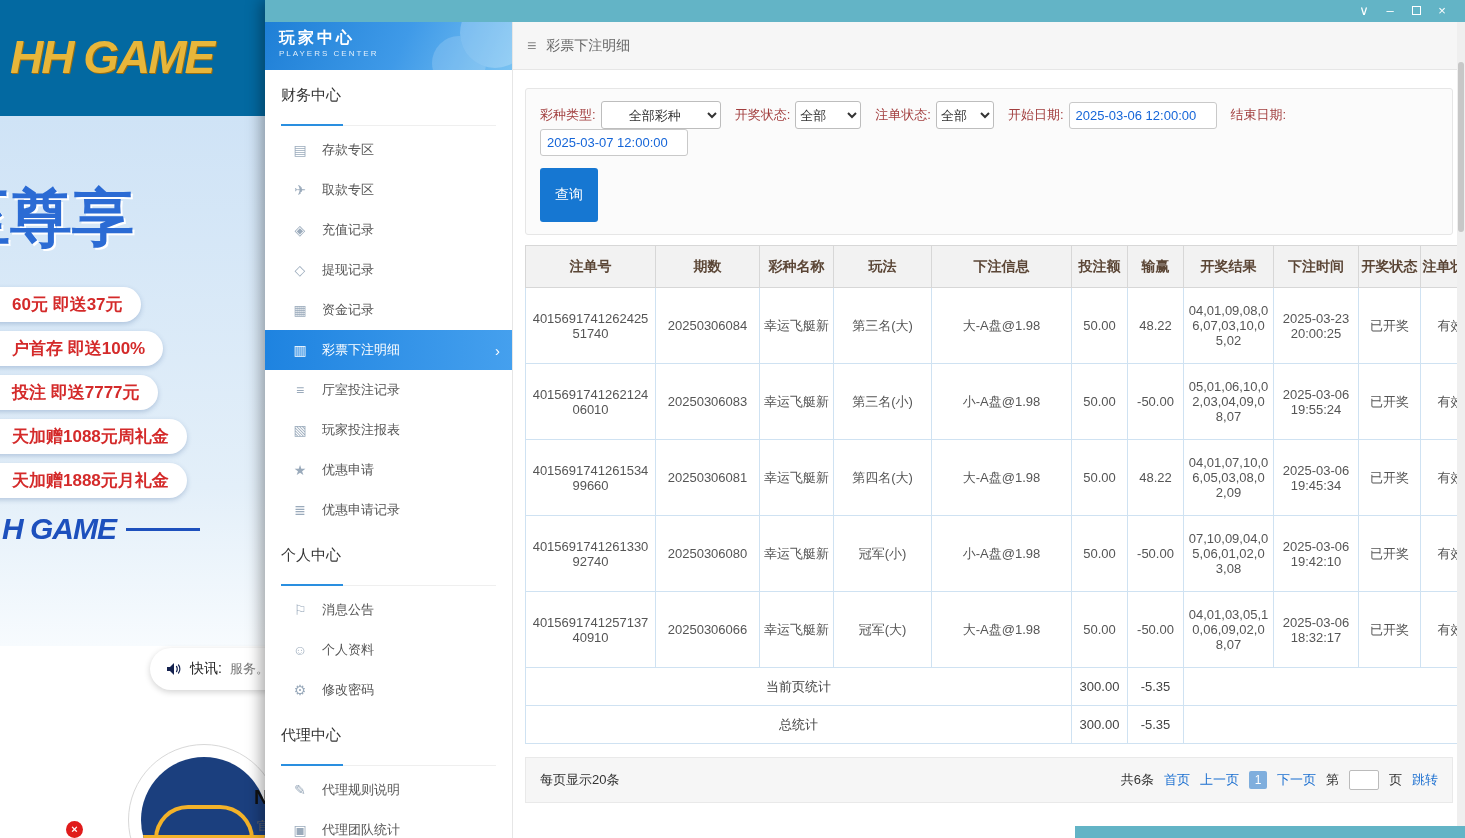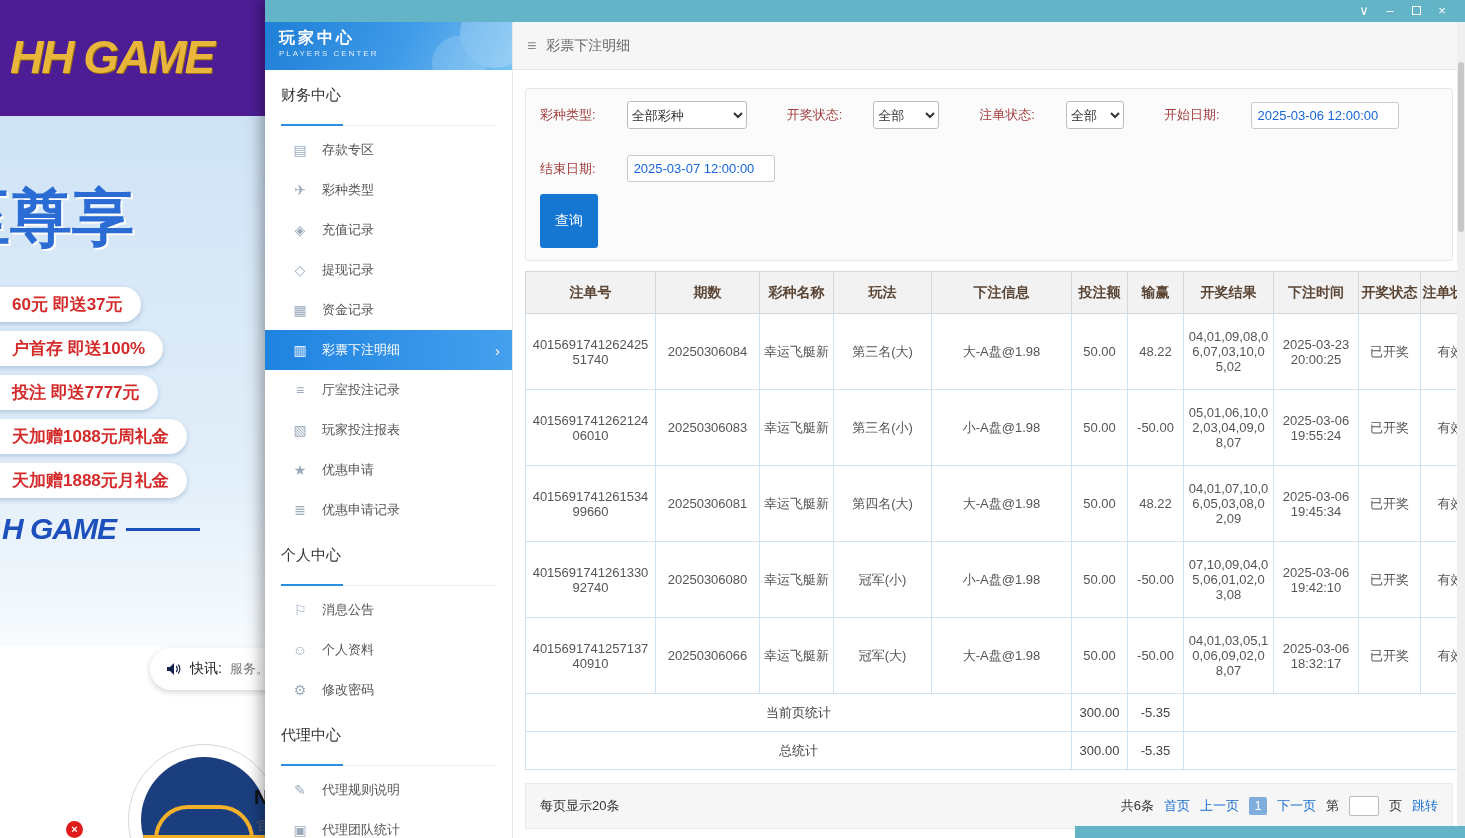--- a/index.html
+++ b/index.html
@@ -1,21 +1,21 @@
 <!DOCTYPE html>
 <html><head>
 <meta charset="utf-8">
 <style>
   * { margin:0; padding:0; box-sizing:border-box; }
   html,body { width:1465px; height:838px; overflow:hidden; font-family:"Liberation Sans","DejaVu Sans",sans-serif; background:#fff; }
   body { position:relative; }
 
   
   .bg-page { position:absolute; inset:0; width:1465px; height:838px; overflow:hidden; background:#fff; }
-  .bg-header { position:absolute; left:0; top:0; width:300px; height:116px; background:#4c1d95; }
+  .bg-header { position:absolute; left:0; top:0; width:300px; height:116px; background:#0369a1; }
   .bg-logo { position:absolute; left:10px; top:30px; font-size:46px; font-weight:bold; font-style:italic; letter-spacing:-2px;
              color:#e8b63a; text-shadow:1px 1px 0 #9a6d10; white-space:nowrap; }
   .bg-promo { position:absolute; left:0; top:116px; width:300px; height:530px;
               background:linear-gradient(180deg,#cfe3f6 0%,#e3eff9 70%,#f7fbfe 100%); }
   .bg-big-title { position:absolute; left:-52px; top:60px; font-size:62px; font-weight:900; color:#2b6bd4;
                   text-shadow:2px 2px 0 #ffffff; white-space:nowrap; }
   .ribbon { position:absolute; left:-58px; height:35px; line-height:35px; background:#ffffff; border-radius:18px;
             padding:0 18px 0 70px; font-size:17px; font-weight:bold; color:#d42a2a; white-space:nowrap;
             box-shadow:0 2px 5px rgba(40,80,140,.25); }
   .bg-sublogo { position:absolute; left:2px; top:396px; display:flex; align-items:center; }
@@ -68,26 +68,26 @@
 
   
   .main { flex:1; display:flex; flex-direction:column; background:#fff; overflow:hidden; }
   .main-header { height:48px; background:#f6f6f6; border-bottom:1px solid #e6e6e6; display:flex; align-items:center;
                  padding-left:14px; gap:10px; flex:none; }
   .hamburger { font-size:16px; color:#888; }
   .page-title { font-size:14px; color:#666; }
   .content { padding:18px 12px 0 12px; }
 
   .filter-panel { border:1px solid #e6e6e6; background:#fbfbfb; border-radius:3px; padding:12px 14px 12px 14px; }
-  .filter-row { display:flex; align-items:center; flex-wrap:wrap;gap:26px; }
+  .filter-row { display:flex; align-items:center; flex-wrap:wrap; }
   .f-label { font-size:13px; color:#a23f3f; margin-right:5px; white-space:nowrap; }
   .f-label + * { margin-right:14px; }
   .filter-select { height:28px; border:1px solid #bdbdbd; border-radius:3px; background:#fff; font-size:13px; color:#333;
                    font-family:"Liberation Sans","DejaVu Sans",sans-serif; }
-  .sel-wide { width:120px; } .sel-mid { width:66px; } .sel-small { width:58px; }
+  .sel-wide { width:120px;text-align:center; } .sel-mid { width:66px; } .sel-small { width:58px; }
   .date-input { width:148px; height:27px; border:1px solid #c9c9c9; border-radius:3px; background:#fff; color:#1565d8;
                 font-size:13px; padding:0 6px; font-family:"Liberation Sans","DejaVu Sans",sans-serif; }
   .search-btn { margin-top:12px; background:#1677d2; color:#fff; border:none; border-radius:3px; font-size:14px;
                 padding:18px 15px; cursor:pointer; font-family:"Liberation Sans","DejaVu Sans",sans-serif; }
 
   .data-table { width:100%; margin-top:10px; border-collapse:collapse; table-layout:fixed; }
   .data-table th { background:#f2f2f2; border:1px solid #d7d7d7; height:42px; font-size:14px; color:#5b4636; font-weight:bold; }
   .data-table td { border:1px solid #cfe2f2; font-size:13px; color:#555; text-align:center; padding:8px 4px;
                    word-break:break-all; vertical-align:middle; }
   .data-table tbody tr { height:76px; }
@@ -160,21 +160,21 @@
         <div class="sb-subtitle">PLAYERS CENTER</div>
       </div>
       <div id="sidebar-sections">
           <div class="section-title">财务中心</div>
           <div class="menu-item">
             <span class="mi-icon">▤</span>
             <span class="mi-label">存款专区</span>
           </div>
           <div class="menu-item">
             <span class="mi-icon">✈</span>
-            <span class="mi-label">彩种类型</span>
+            <span class="mi-label">取款专区</span>
           </div>
           <div class="menu-item">
             <span class="mi-icon">◈</span>
             <span class="mi-label">充值记录</span>
           </div>
           <div class="menu-item">
             <span class="mi-icon">◇</span>
             <span class="mi-label">提现记录</span>
           </div>
           <div class="menu-item">

